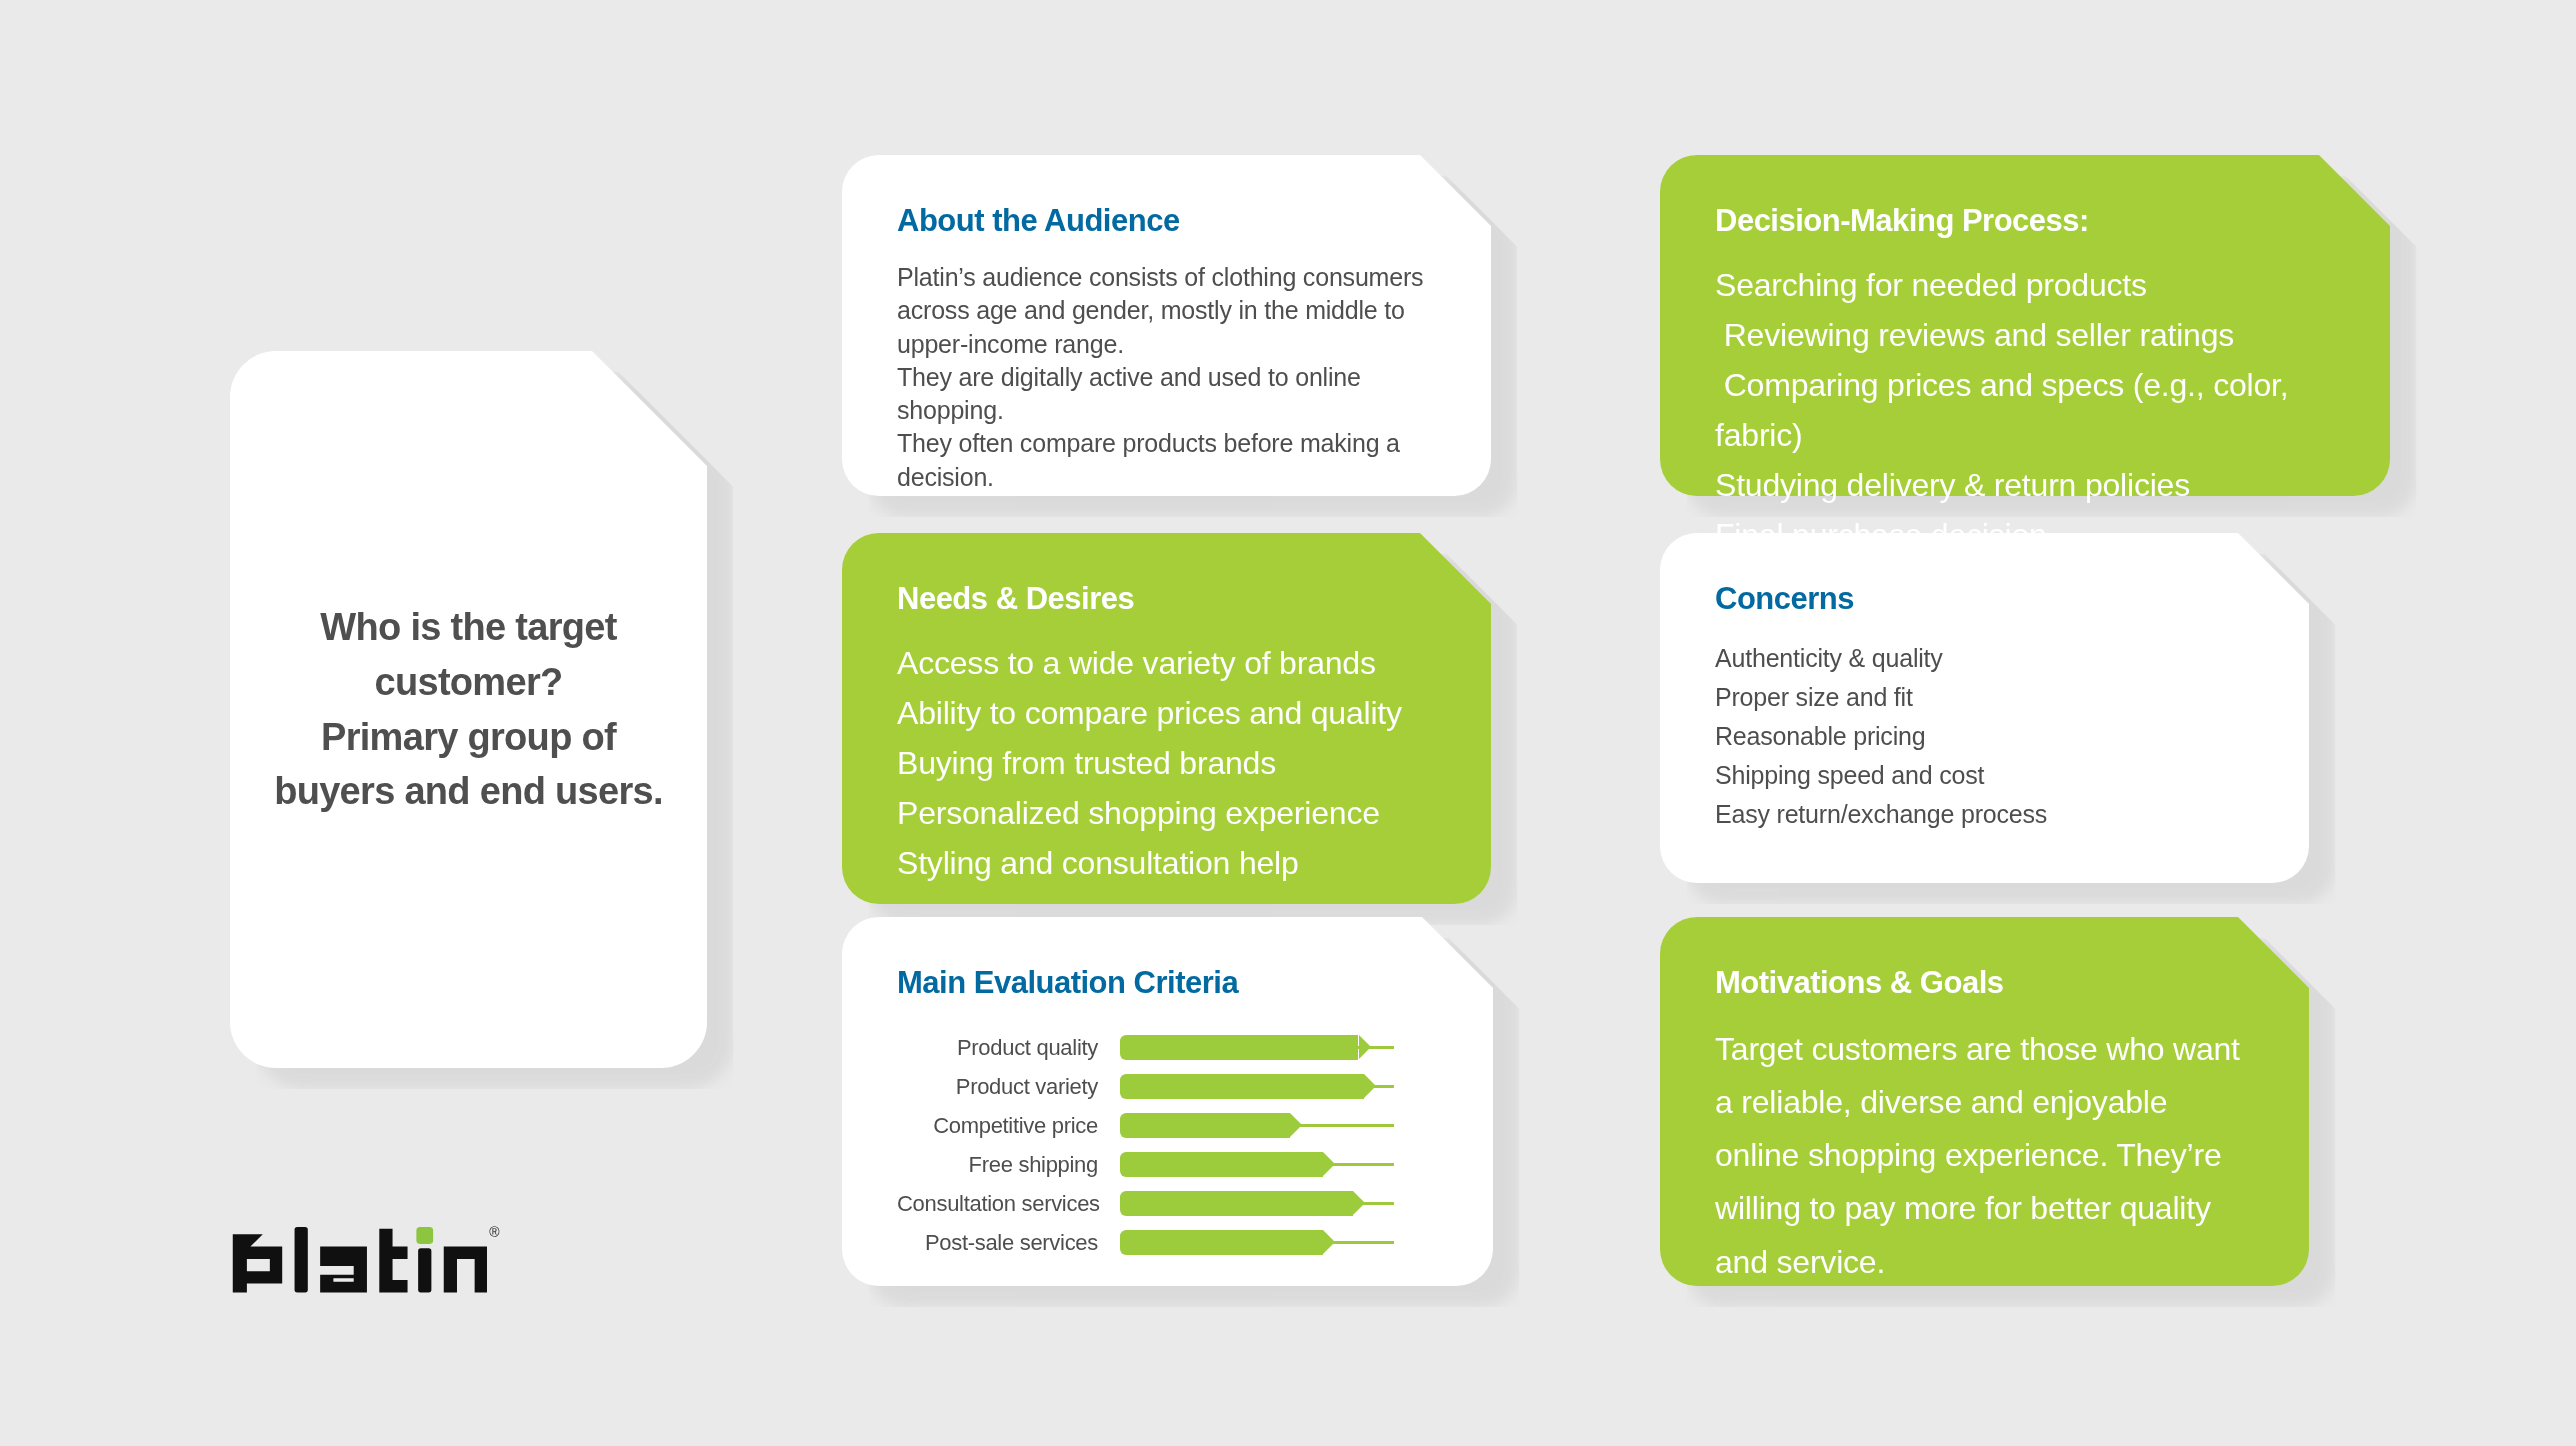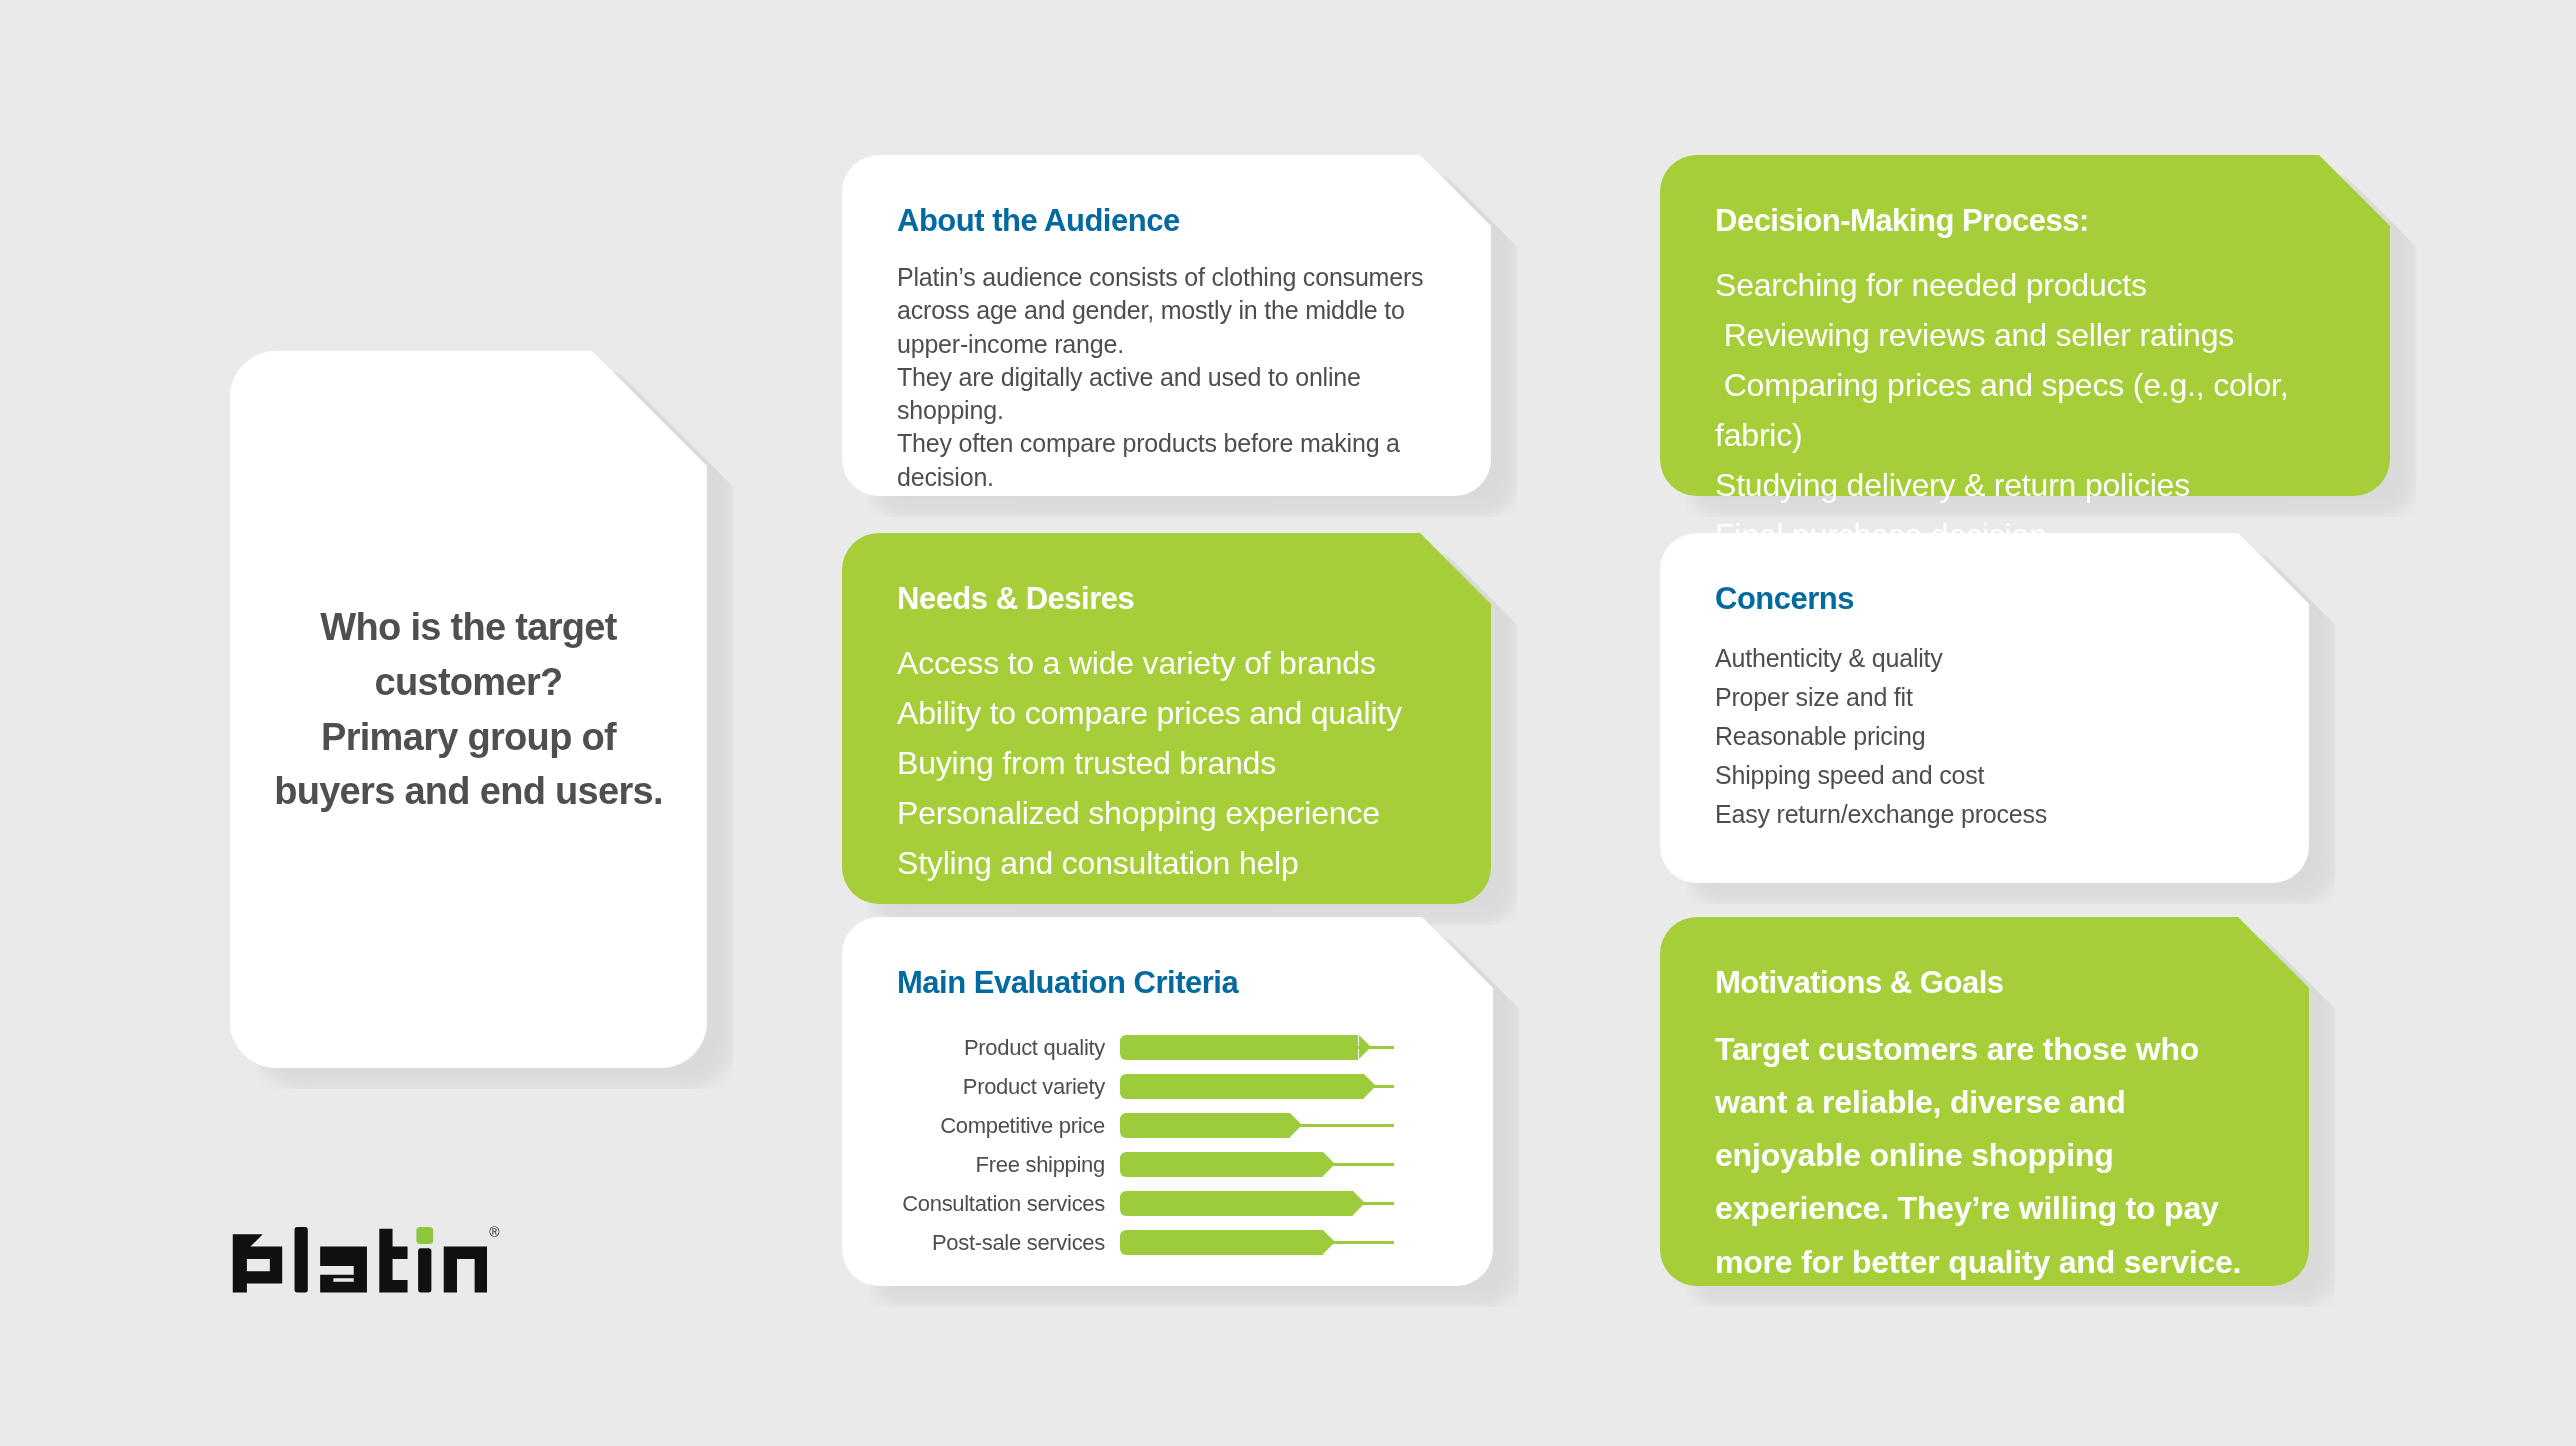--- a/index.html
+++ b/index.html
@@ -80,21 +80,21 @@
     line-height: 1.33;
     color: #4e4e4e;
     letter-spacing: -0.2px;
     white-space: pre-wrap;
   }
   .card.green .card-line {
     color: #ffffff;
     line-height: 1.56;
     font-size: 32px;
   }
-  .card.green.wide-lines .card-line { line-height: 1.66; font-weight: bold; }
+  .card.green.wide-lines .card-line { line-height: 1.66; }
 
   
   .title-card {
     left: 230px;
     top: 351px;
     width: 477px;
     height: 717px;
   }
   .title-card .card-shadow,
   .title-card .card-body {
@@ -132,21 +132,21 @@
     margin-top: 28px;
   }
   .chart-row {
     display: flex;
     align-items: center;
     height: 39px;
   }
   .chart-label {
     width: 223px;
     text-align: right;
-    padding-right: 15px;
+    padding-right: 22px;
     font-size: 22px;
     color: #4e4e4e;
     letter-spacing: -0.3px;
     white-space: nowrap;
     box-sizing: border-box;
   }
   .chart-track {
     position: relative;
     width: 274px;
     height: 35px;

